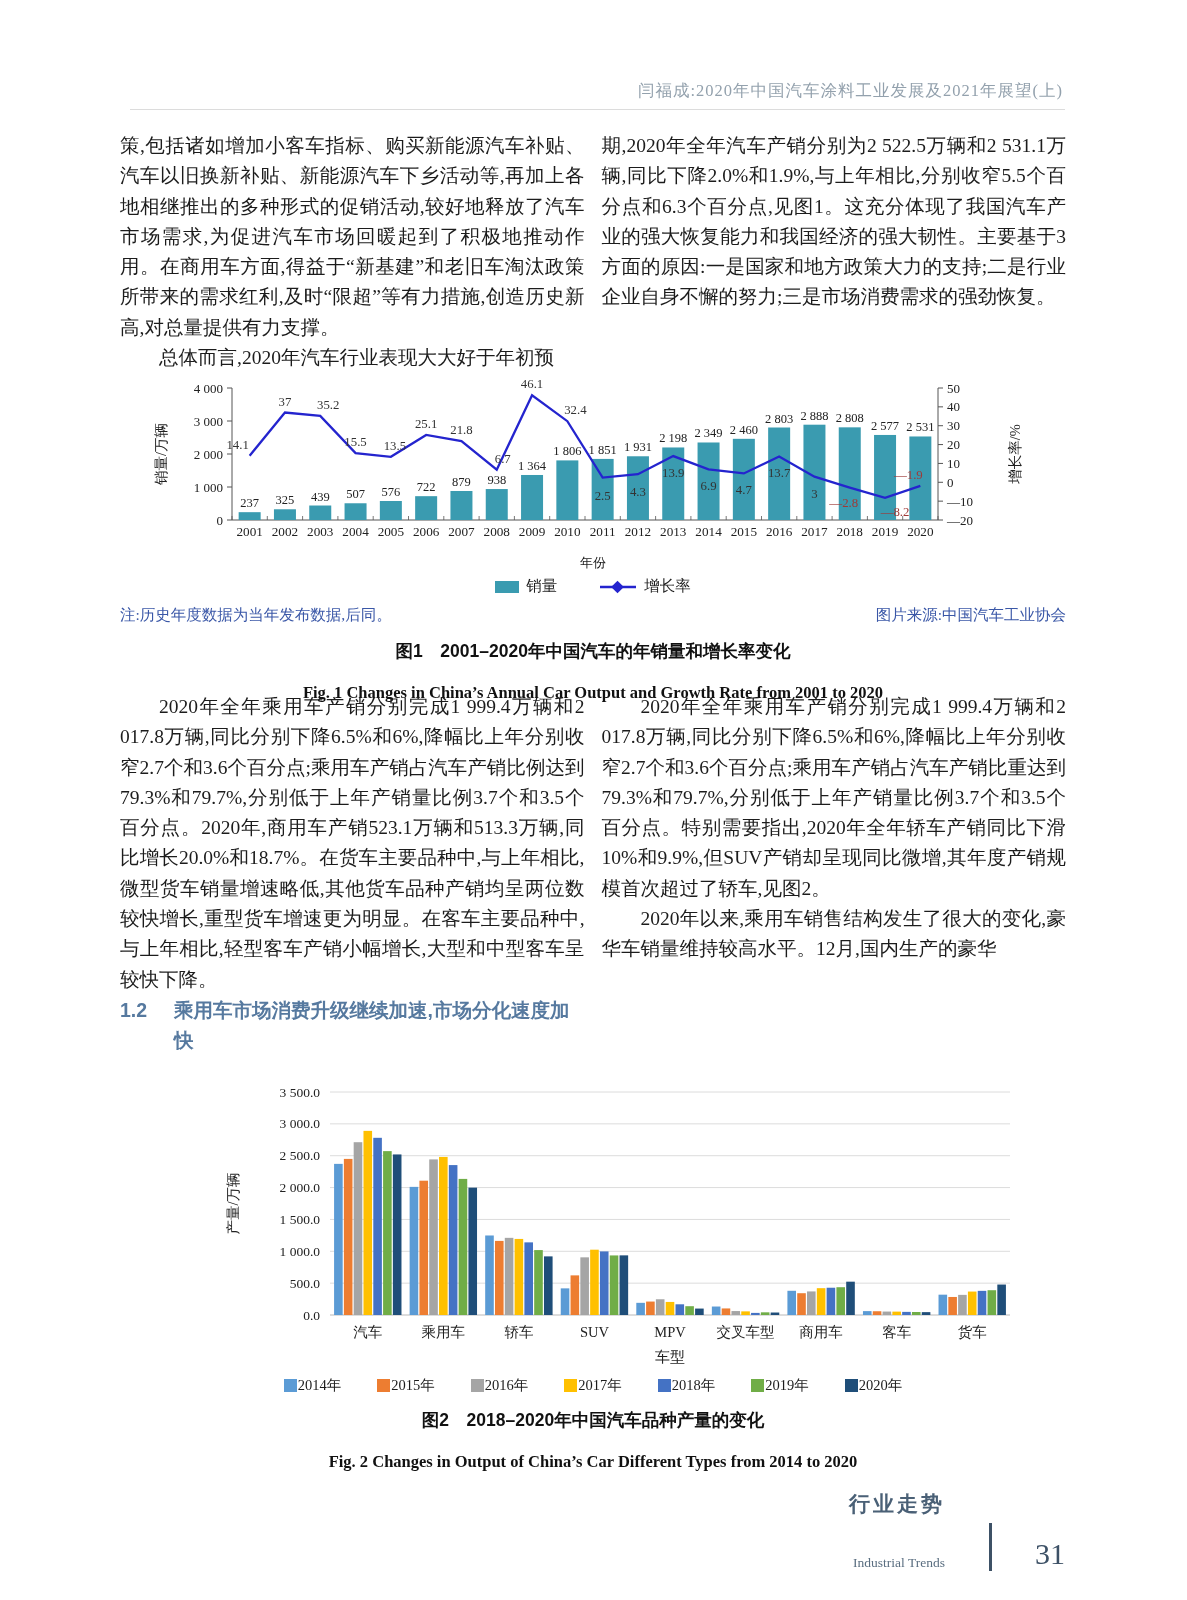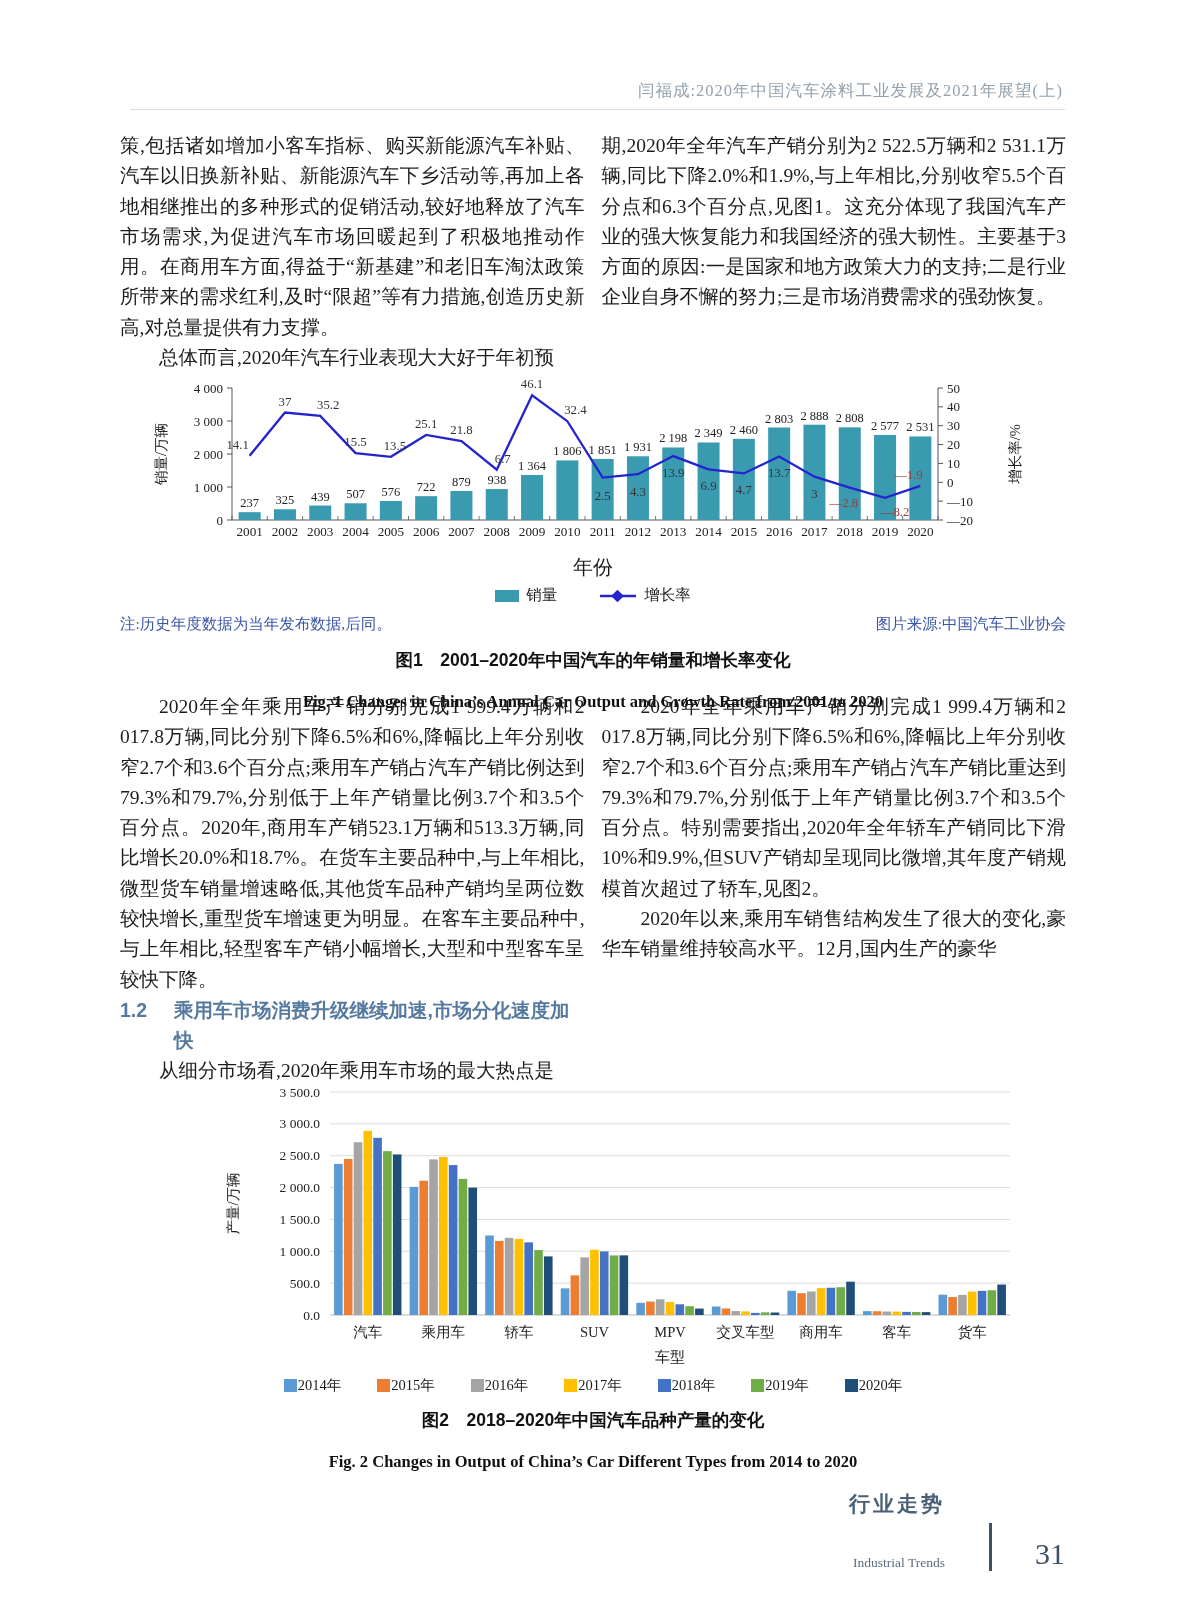--- a/index.html
+++ b/index.html
@@ -13,21 +13,21 @@
   .indent{text-indent:2em;}
   .top-block{top:131px;}
   .mid-block{top:692px;}
   .sec-head{display:flex;font-family:"Liberation Sans","DejaVu Sans",sans-serif;
             font-weight:bold;color:#56799f;font-size:19.5px;line-height:30.3px;text-align:left;}
   .sec-head .num{flex:0 0 54px;}
   .sec-head .txt{flex:1;}
   .figure{position:absolute;left:120px;width:946px;}
   .fig1-block{top:378px;}
   .fig2-block{top:1078px;}
-  .axis-title-row{text-align:center;font-size:20px;margin-top:2px;}
+  .axis-title-row{text-align:center;font-size:13px;margin-top:2px;}
   .legend-row{display:flex;justify-content:center;align-items:center;gap:42px;margin-top:4px;font-size:15.5px;}
   .legend-item{display:flex;align-items:center;gap:7px;}
   .swatch{display:inline-block;width:24px;height:12px;}
   .note-row{display:flex;justify-content:space-between;margin-top:8px;font-size:15.5px;color:#3a57a7;}
   .cap-zh{text-align:center;font-family:"Liberation Sans","DejaVu Sans",sans-serif;font-weight:bold;
           font-size:17.5px;margin-top:13px;color:#111;}
   .cap-en{text-align:center;font-weight:bold;font-size:16.5px;margin-top:20px;color:#111;}
   .fig2-legend{display:flex;justify-content:center;align-items:center;gap:36px;margin-top:4px;font-size:14.5px;}
   .fig2-legend .legend-item{gap:1px;}
   .sq{display:inline-block;width:13px;height:13px;}
@@ -216,21 +216,20 @@
     <div class="cap-en">Fig. 1  Changes in China’s Annual Car Output and Growth Rate from 2001 to 2020</div>
   </div>
 
   <div class="twocol mid-block">
     <div class="col">
       <p class="indent">2020年全年乘用车产销分别完成1 999.4万辆和2 017.8万辆,同比分别下降6.5%和6%,降幅比上年分别收窄2.7个和3.6个百分点;乘用车产销占汽车产销比例达到79.3%和79.7%,分别低于上年产销量比例3.7个和3.5个百分点。2020年,商用车产销523.1万辆和513.3万辆,同比增长20.0%和18.7%。在货车主要品种中,与上年相比,微型货车销量增速略低,其他货车品种产销均呈两位数较快增长,重型货车增速更为明显。在客车主要品种中,与上年相比,轻型客车产销小幅增长,大型和中型客车呈较快下降。</p>
       <div class="sec-head">
         <span class="num">1.2</span>
         <span class="txt">乘用车市场消费升级继续加速,市场分化速度加快</span>
       </div>
-      <p class="indent">从细分市场看,2020年乘用车市场的最大热点是</p>
     </div>
     <div class="col">
       <p class="indent">2020年全年乘用车产销分别完成1 999.4万辆和2 017.8万辆,同比分别下降6.5%和6%,降幅比上年分别收窄2.7个和3.6个百分点;乘用车产销占汽车产销比重达到79.3%和79.7%,分别低于上年产销量比例3.7个和3.5个百分点。特别需要指出,2020年全年轿车产销同比下滑10%和9.9%,但SUV产销却呈现同比微增,其年度产销规模首次超过了轿车,见图2。</p>
       <p class="indent">2020年以来,乘用车销售结构发生了很大的变化,豪华车销量维持较高水平。12月,国内生产的豪华</p>
     </div>
   </div>
 
   <div class="figure fig2-block">
     <svg id="fig2-svg" width="946" height="290">
         <line x1="210" y1="237" x2="890" y2="237" stroke="#b9b9b9" stroke-width="1"></line>

